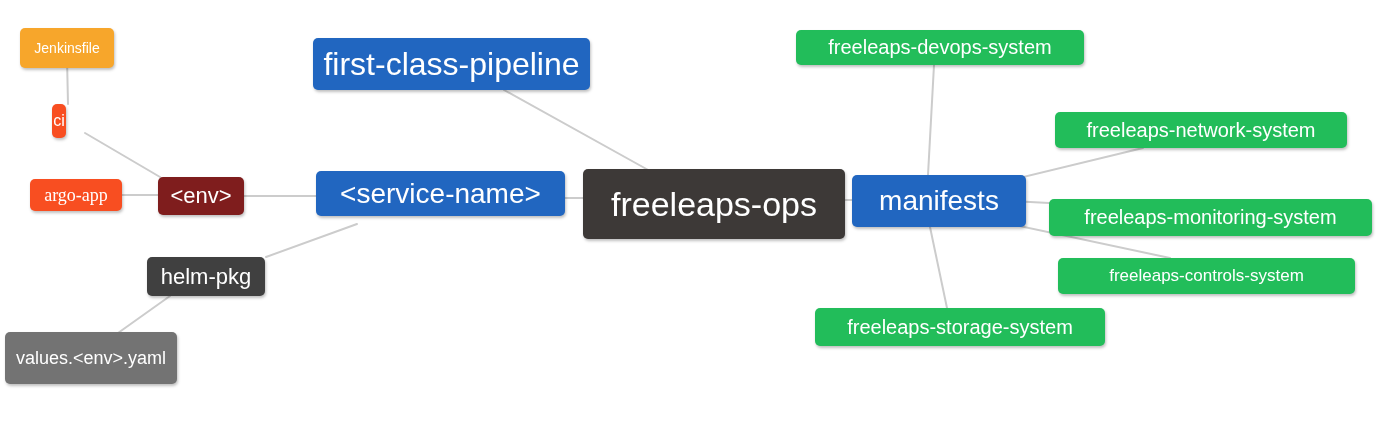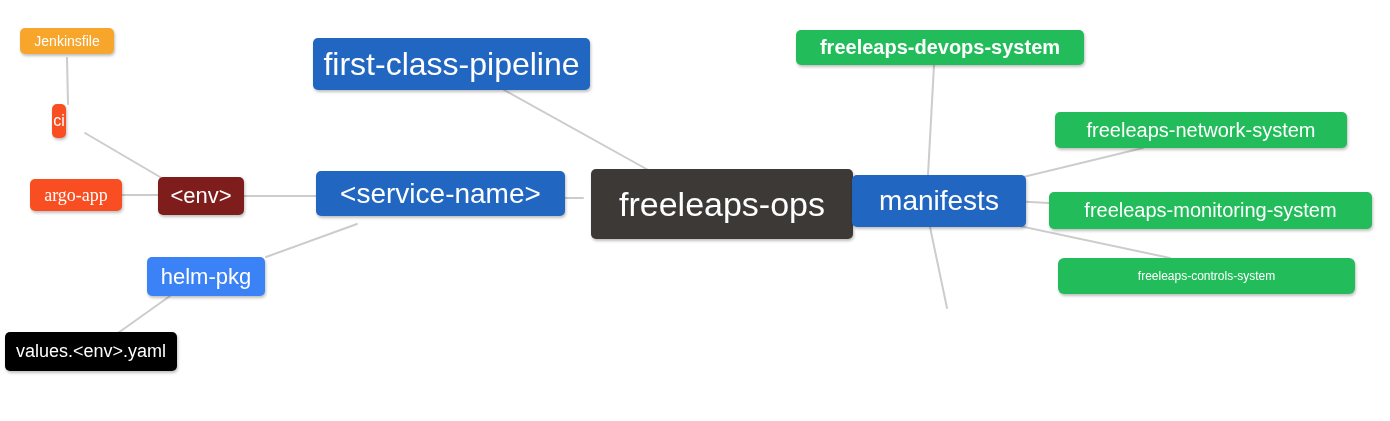--- a/index.html
+++ b/index.html
@@ -40,27 +40,28 @@
       <line x1="504" y1="90" x2="650" y2="171" stroke="#cccccc" stroke-width="2" stroke-linecap="round"></line>
       <line x1="565" y1="198" x2="583" y2="198" stroke="#cccccc" stroke-width="2" stroke-linecap="round"></line>
       <line x1="845" y1="200" x2="852" y2="200" stroke="#cccccc" stroke-width="2" stroke-linecap="round"></line>
       <line x1="928" y1="175" x2="934" y2="65" stroke="#cccccc" stroke-width="2" stroke-linecap="round"></line>
       <line x1="1011" y1="180" x2="1143" y2="148" stroke="#cccccc" stroke-width="2" stroke-linecap="round"></line>
       <line x1="1011" y1="201" x2="1049" y2="203" stroke="#cccccc" stroke-width="2" stroke-linecap="round"></line>
       <line x1="1010" y1="224" x2="1170" y2="258" stroke="#cccccc" stroke-width="2" stroke-linecap="round"></line>
       <line x1="930" y1="227" x2="947" y2="308" stroke="#cccccc" stroke-width="2" stroke-linecap="round"></line>
     </svg>
 
-<div class="node" style="left: 20px; top: 28px; width: 94px; height: 26px; font-size: 14px; background: rgb(247, 166, 43);">Jenkinsfile</div>
+<div class="node" style="left: 20px; top: 28px; width: 94px; height: 40px; font-size: 14px; background: rgb(247, 166, 43);">Jenkinsfile</div>
     <div class="node" style="left: 52px; top: 104px; width: 14px; height: 34px; font-size: 16px; background: rgb(248, 78, 33);">ci</div>
     <div class="node" style="left: 30px; top: 179px; width: 92px; height: 32px; font-size: 18px; background: rgb(248, 78, 33); font-family: Liberation Serif, serif;">argo-app</div>
     <div class="node" style="left: 158px; top: 177px; width: 86px; height: 38px; font-size: 22px; background: #7f1d1d;">&lt;env&gt;</div>
-    <div class="node" style="left: 147px; top: 257px; width: 118px; height: 39px; font-size: 22px; background: #3b82f6;">helm-pkg</div>
-    <div class="node" style="left: 5px; top: 332px; width: 172px; height: 39px; font-size: 18px; background: #000000;">values.&lt;env&gt;.yaml</div>
+    <div class="node" style="left: 147px; top: 257px; width: 118px; height: 39px; font-size: 22px; background: #404040;">helm-pkg</div>
+    <div class="node" style="left: 5px; top: 332px; width: 172px; height: 52px; font-size: 18px; background: #737373;">values.&lt;env&gt;.yaml</div>
     <div class="node" style="left: 313px; top: 38px; width: 277px; height: 52px; font-size: 32px; background: rgb(33, 102, 192);">first-class-pipeline</div>
     <div class="node" style="left: 316px; top: 171px; width: 249px; height: 45px; font-size: 28px; background: rgb(33, 102, 192);">&lt;service-name&gt;</div>
-    <div class="node" style="left: 583px; top: 169px; width: 262px; height: 70px; font-size: 34px; background: rgb(61, 57, 55); margin-left: 8px;">freeleaps-ops</div>
+    <div class="node" style="left: 583px; top: 169px; width: 262px; height: 70px; font-size: 34px; background: rgb(61, 57, 55);">freeleaps-ops</div>
     <div class="node" style="left: 852px; top: 175px; width: 174px; height: 52px; font-size: 28px; background: rgb(33, 102, 192);">manifests</div>
-    <div class="node" style="left: 796px; top: 30px; width: 288px; height: 35px; font-size: 20px; background: rgb(34, 189, 90); font-weight: bold;">freeleaps-devops-system</div>
+    <div class="node" style="left: 796px; top: 30px; width: 288px; height: 35px; font-size: 20px; background: rgb(34, 189, 90);">freeleaps-devops-system</div>
     <div class="node" style="left: 1055px; top: 112px; width: 292px; height: 36px; font-size: 20px; background: rgb(34, 189, 90);">freeleaps-network-system</div>
-    <div class="node" style="left: 1049px; top: 192px; width: 323px; height: 37px; font-size: 20px; background: rgb(34, 189, 90);">freeleaps-monitoring-system</div>
-    <div class="node" style="left: 1058px; top: 258px; width: 297px; height: 36px; font-size: 12px; background: rgb(34, 189, 90); border-radius: 6px;">freeleaps-controls-system</div>
+    <div class="node" style="left: 1049px; top: 199px; width: 323px; height: 37px; font-size: 20px; background: rgb(34, 189, 90);">freeleaps-monitoring-system</div>
+    <div class="node" style="left: 1058px; top: 258px; width: 297px; height: 36px; font-size: 17px; background: rgb(34, 189, 90);">freeleaps-controls-system</div>
+    <div class="node" style="left: 815px; top: 308px; width: 290px; height: 38px; font-size: 20px; background: rgb(34, 189, 90);">freeleaps-storage-system</div>
   </div>
 
 </body></html>

